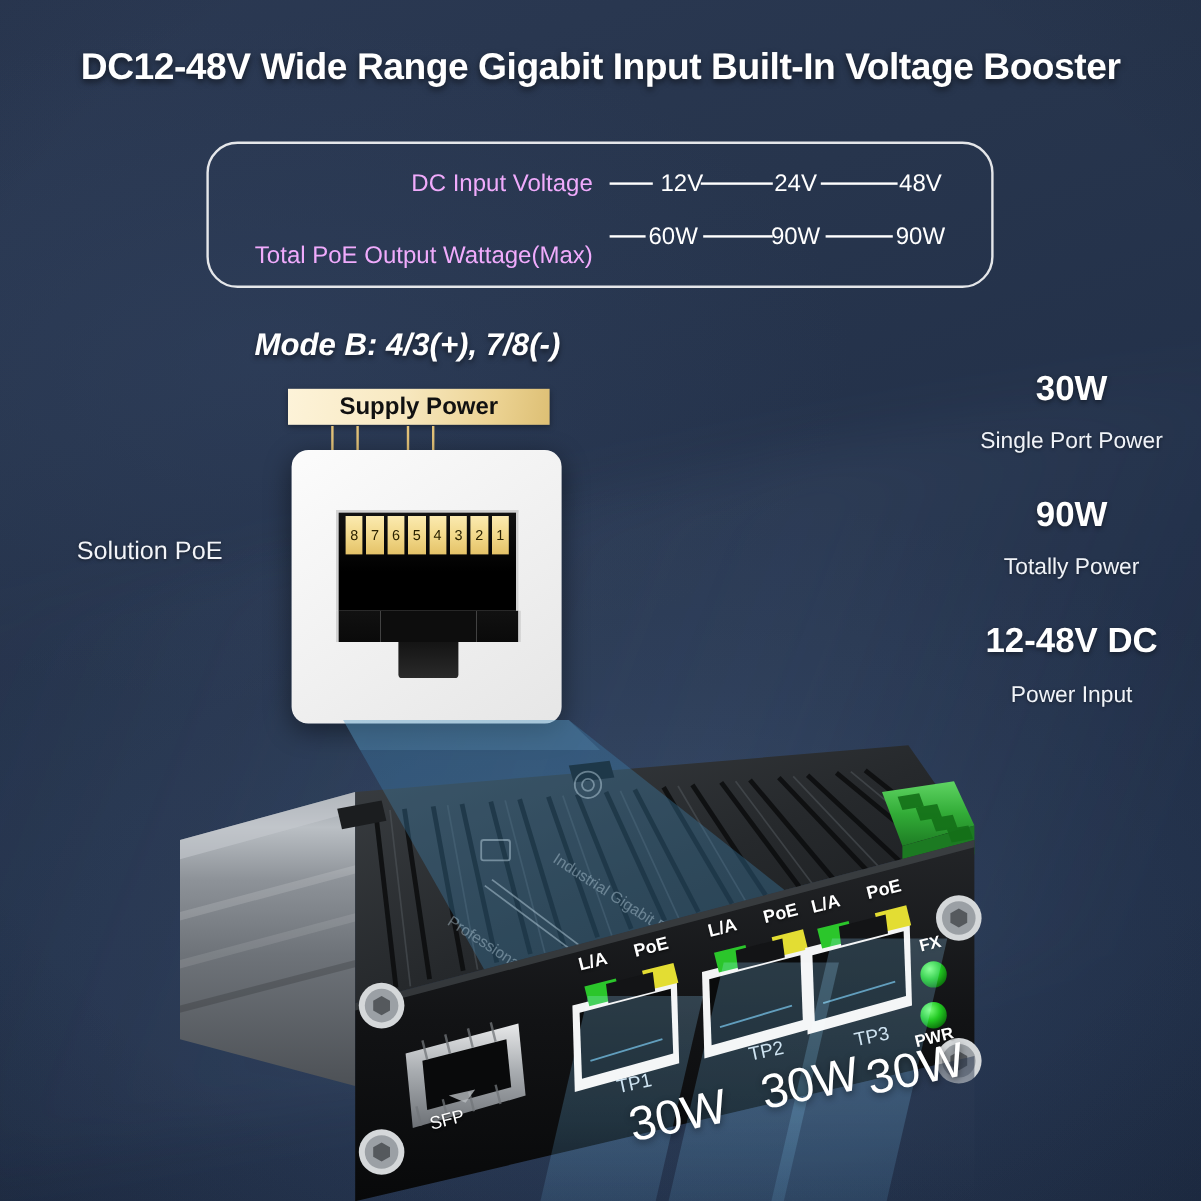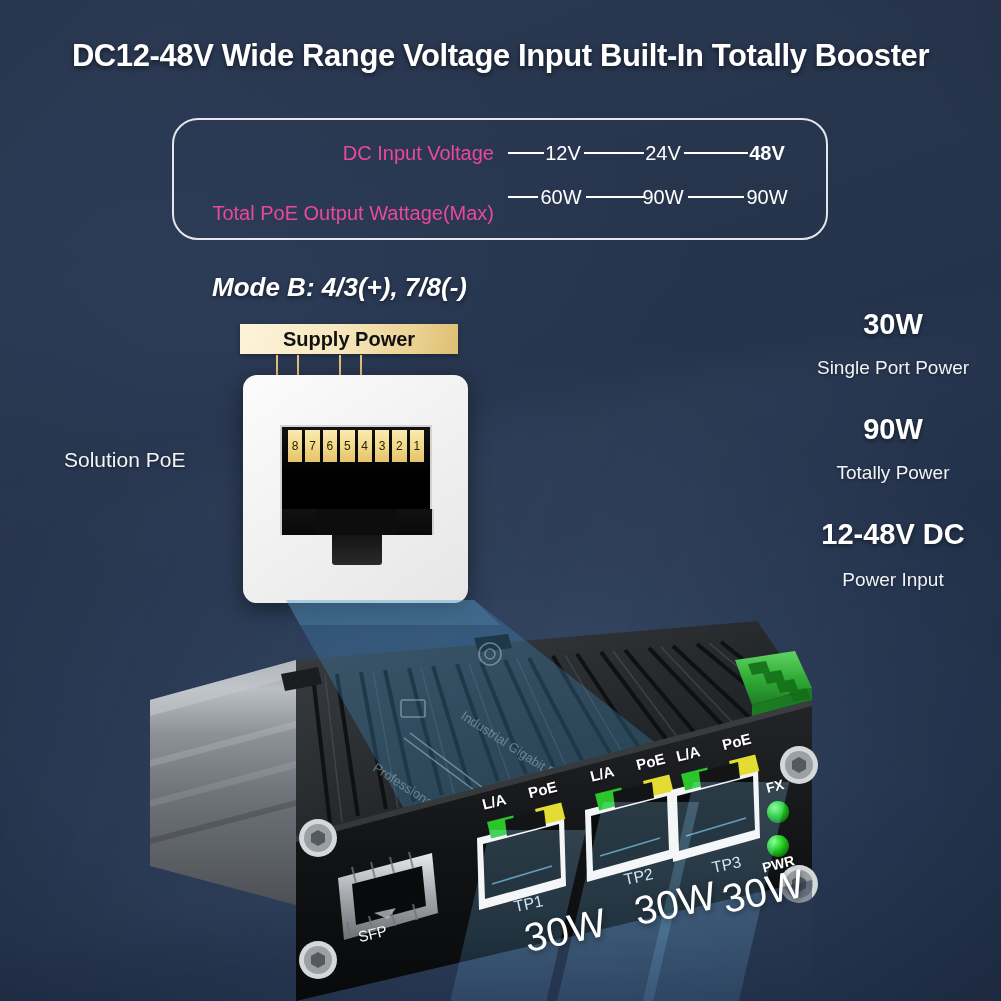--- a/index.html
+++ b/index.html
@@ -52,21 +52,21 @@
   .spec-row {
     position: absolute; left: 0; width: 100%;
     height: 30px;
     display: flex; align-items: center;
   }
   .spec-row.r0 { top: 18px; }
   .spec-row.r1 { top: 62px; }
   .spec-label {
     position: absolute;
     text-align: right;
-    font-size: 20px; color: #ec4899;
+    font-size: 20px; color: #f0abfc;
     white-space: nowrap;
     line-height: 30px;
   }
   .spec-row.r0 .spec-label { left: 130px; width: 190px; }
   .spec-row.r1 .spec-label { left: 8px;  width: 312px; margin-top: 32px; }
   .spec-val {
     position: absolute;
     font-size: 20px; color: #ffffff;
     text-align: center; white-space: nowrap;
     line-height: 30px;
@@ -206,32 +206,32 @@
     text-shadow: 0 1px 2px rgba(0,0,0,0.6);
   }
 </style>
 </head>
 <body>
 
 <div id="bg"></div>
 <div id="bg-sweep"></div>
 <div id="bg-vig"></div>
 
-<div id="title">DC12-48V Wide Range Voltage Input Built-In Totally Booster</div>
+<div id="title">DC12-48V Wide Range Gigabit Input Built-In Voltage Booster</div>
 
 <div id="spec-card">
 
   <div class="spec-row r0">
     <div class="spec-label">DC Input Voltage</div>
     <div class="spec-line" style="left:334px; width:36px;"></div>
-    <div class="spec-val" style="left:366px; width:46px;">12V</div>
+    <div class="spec-val" style="left:366px; width:46px;text-align:right;">12V</div>
     <div class="spec-line" style="left:410px; width:60px;"></div>
     <div class="spec-val" style="left:466px; width:46px;">24V</div>
     <div class="spec-line" style="left:510px; width:64px;"></div>
-    <div class="spec-val" style="left:570px; width:46px;font-weight:bold;">48V</div>
+    <div class="spec-val" style="left:570px; width:46px;">48V</div>
   </div>
 
   <div class="spec-row r1">
     <div class="spec-label">Total PoE Output Wattage(Max)</div>
     <div class="spec-line" style="left:334px; width:30px;"></div>
     <div class="spec-val" style="left:360px; width:54px;">60W</div>
     <div class="spec-line" style="left:412px; width:58px;"></div>
     <div class="spec-val" style="left:462px; width:54px;">90W</div>
     <div class="spec-line" style="left:514px; width:56px;"></div>
     <div class="spec-val" style="left:566px; width:54px;">90W</div>

